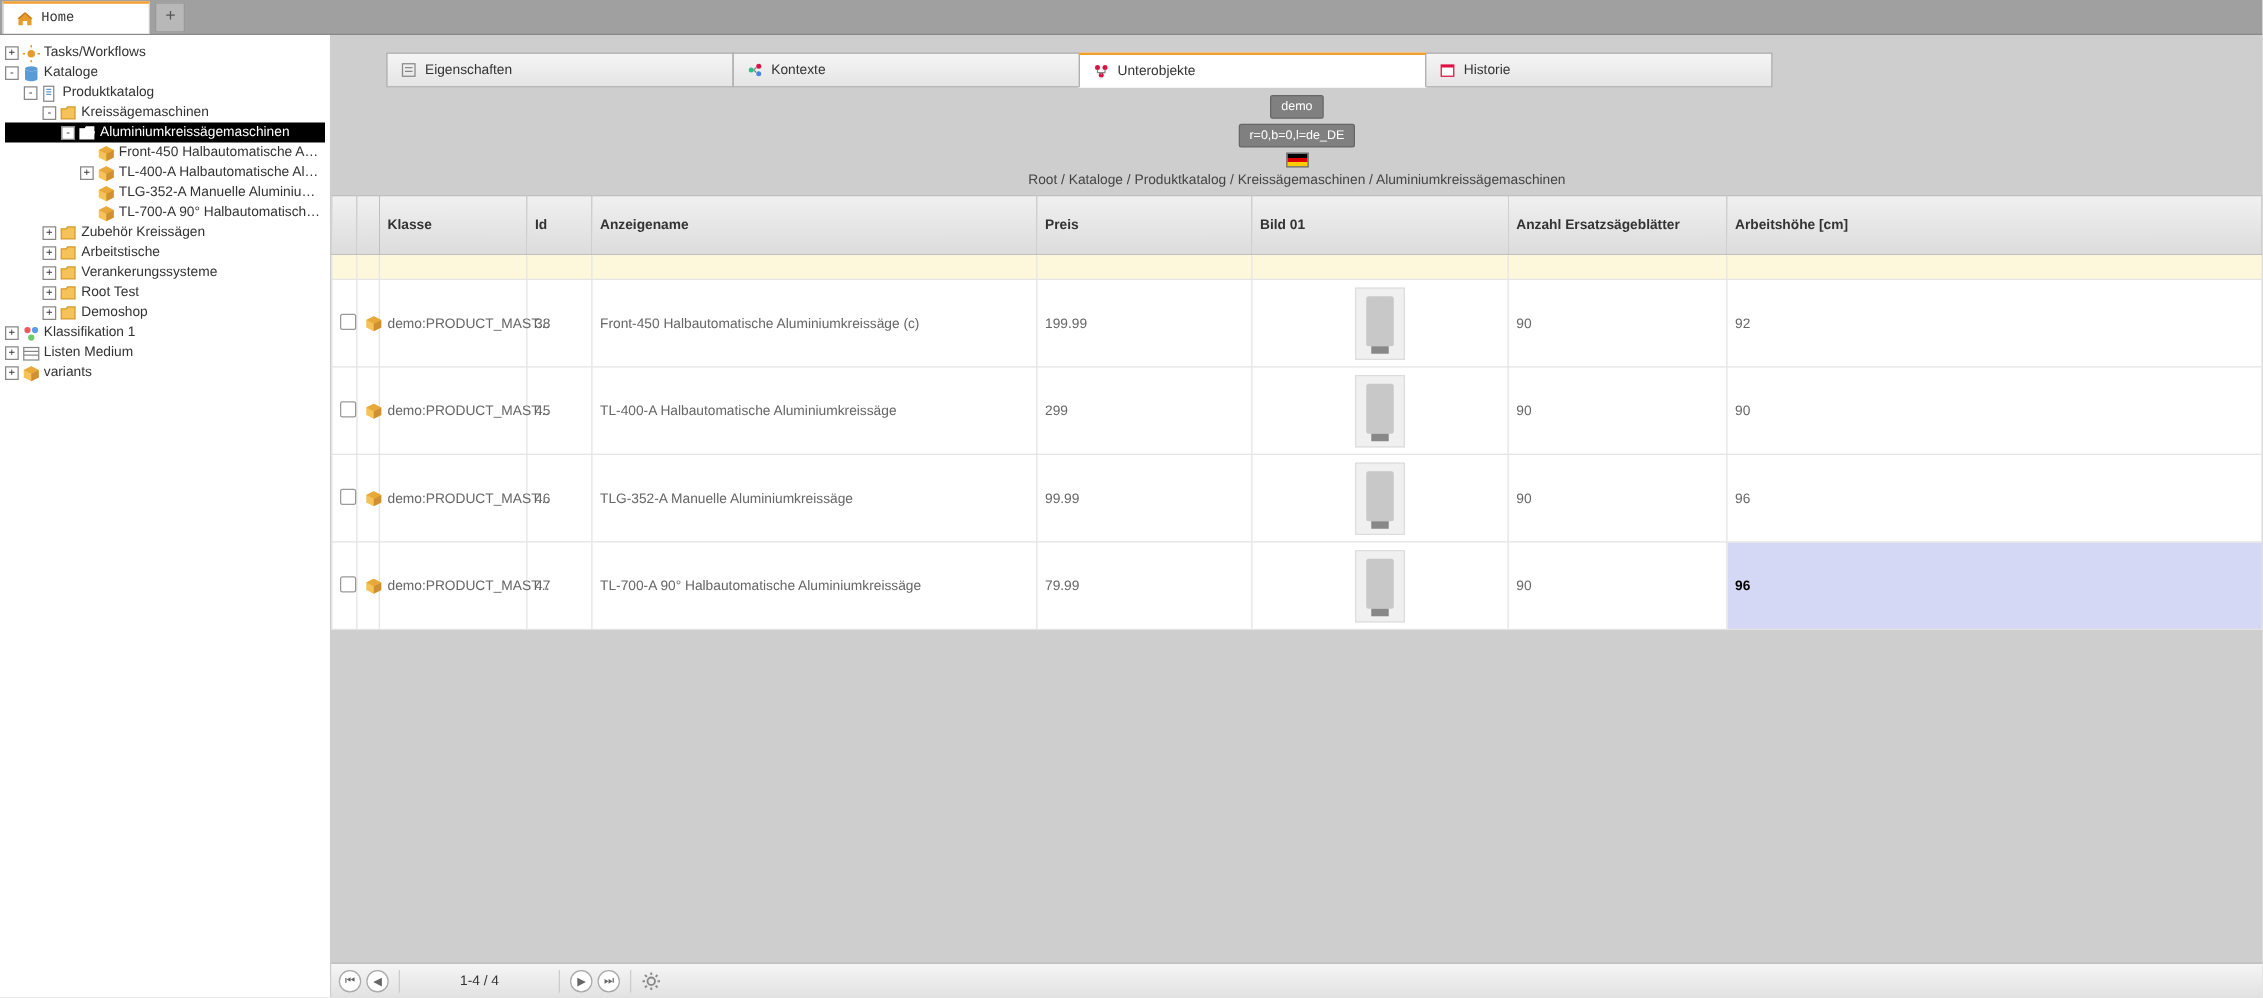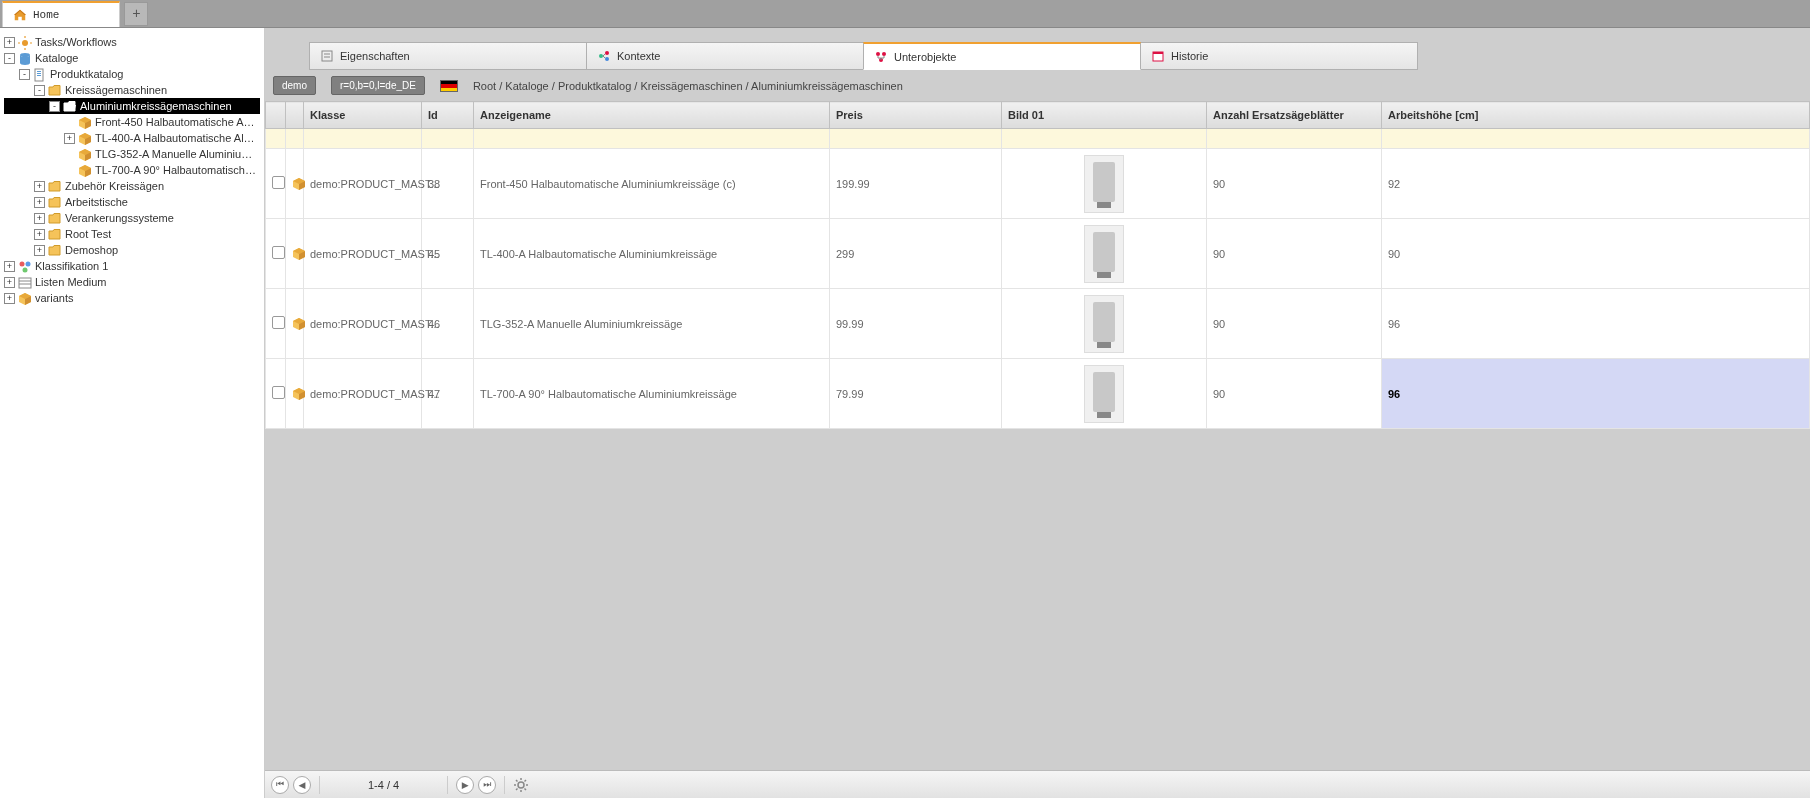--- a/index.html
+++ b/index.html
@@ -25,28 +25,28 @@
 .node-icon { width: 14px; height: 12px; margin-right: 3px; flex-shrink:0;}
 .tree-label { overflow: hidden; text-overflow: ellipsis; }
 
 
 .content { flex: 1; display: flex; flex-direction: column; background: #cecece; }
 .content-tabs { display: flex; gap: 0; padding: 14px 0 0 44px; background: #cecece; }
 .ctab { flex: 0 0 278px; height: 28px; background: linear-gradient(#f5f5f5,#e5e5e5); border: 1px solid #b0b0b0; display: flex; align-items: center; padding: 0 10px; font-size: 11px; cursor: pointer; margin-right: -1px;}
 .ctab.active { background: #fff; border-top: 2px solid #f0a030; border-bottom-color: #fff; z-index: 2; }
 .ctab .ci { width: 14px; height: 14px; margin-right: 6px; }
 
-.breadcrumb-bar { background: #cecece; padding: 6px 8px; display: flex; align-items: center; gap: 15px; }
+.breadcrumb-bar { background: #cecece; padding: 6px 8px; display: flex; align-items: center; gap: 4px; flex-direction: column; }
 .pill { background: #808080; color: #fff; padding: 3px 8px; border-radius: 2px; font-size: 10px; border:1px solid #666;}
 .flag { width: 18px; height: 12px; background: linear-gradient(to bottom, #000 0 33%, #d00 33% 66%, #fc0 66% 100%); border:1px solid #666;}
 .crumb-text { color: #444; font-size: 11px; }
 
 .grid-wrap { flex: 1; background: #cecece; display:flex; flex-direction:column; overflow:hidden;}
 table.grid { border-collapse: collapse; width: 100%; background: #fff; table-layout: fixed;}
-.grid th { background: linear-gradient(#f0f0f0,#dcdcdc); border: 1px solid #c0c0c0; text-align: left; padding: 7px 6px; font-weight: bold; font-size: 11px; color: #333; position: sticky; top:0;}
+.grid th { background: linear-gradient(#f0f0f0,#dcdcdc); border: 1px solid #c0c0c0; text-align: left; padding: 17px 6px; font-weight: bold; font-size: 11px; color: #333; position: sticky; top:0;}
 .grid td { border: 1px solid #e4e4e4; padding: 4px 6px; font-size: 11px; color: #666; vertical-align: middle; background: #fff;}
 .grid tr.filter-row td { background: #fdf8dc; height: 20px; padding: 2px 4px;}
 .grid tr.data-row td { height: 70px; }
 .grid .cell-highlight { background: #d4d8f5 !important; color: #000; font-weight: bold;}
 .chk { width: 13px; height: 13px; border: 1px solid #999; border-radius: 2px; background: #fff; display:inline-block;}
 .obj-icon { width: 14px; height: 14px; display:inline-block; vertical-align:middle; margin-right:4px;}
 .prod-img { width: 40px; height: 58px; background: #f0f0f0; border: 1px solid #ddd; margin: 0 auto; position:relative; display:block;}
 .prod-img::before { content:''; position:absolute; left:8px; right:8px; top:6px; bottom:10px; background:#c8c8c8; border-radius:2px;}
 .prod-img::after { content:''; position:absolute; left:12px; right:12px; bottom:4px; height:6px; background:#888;}
 

